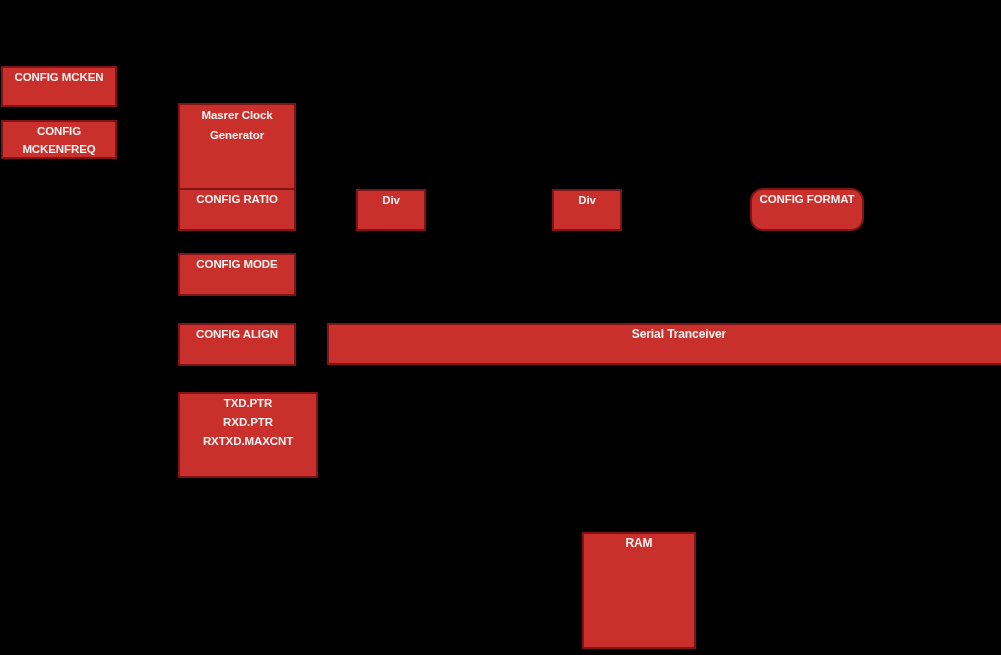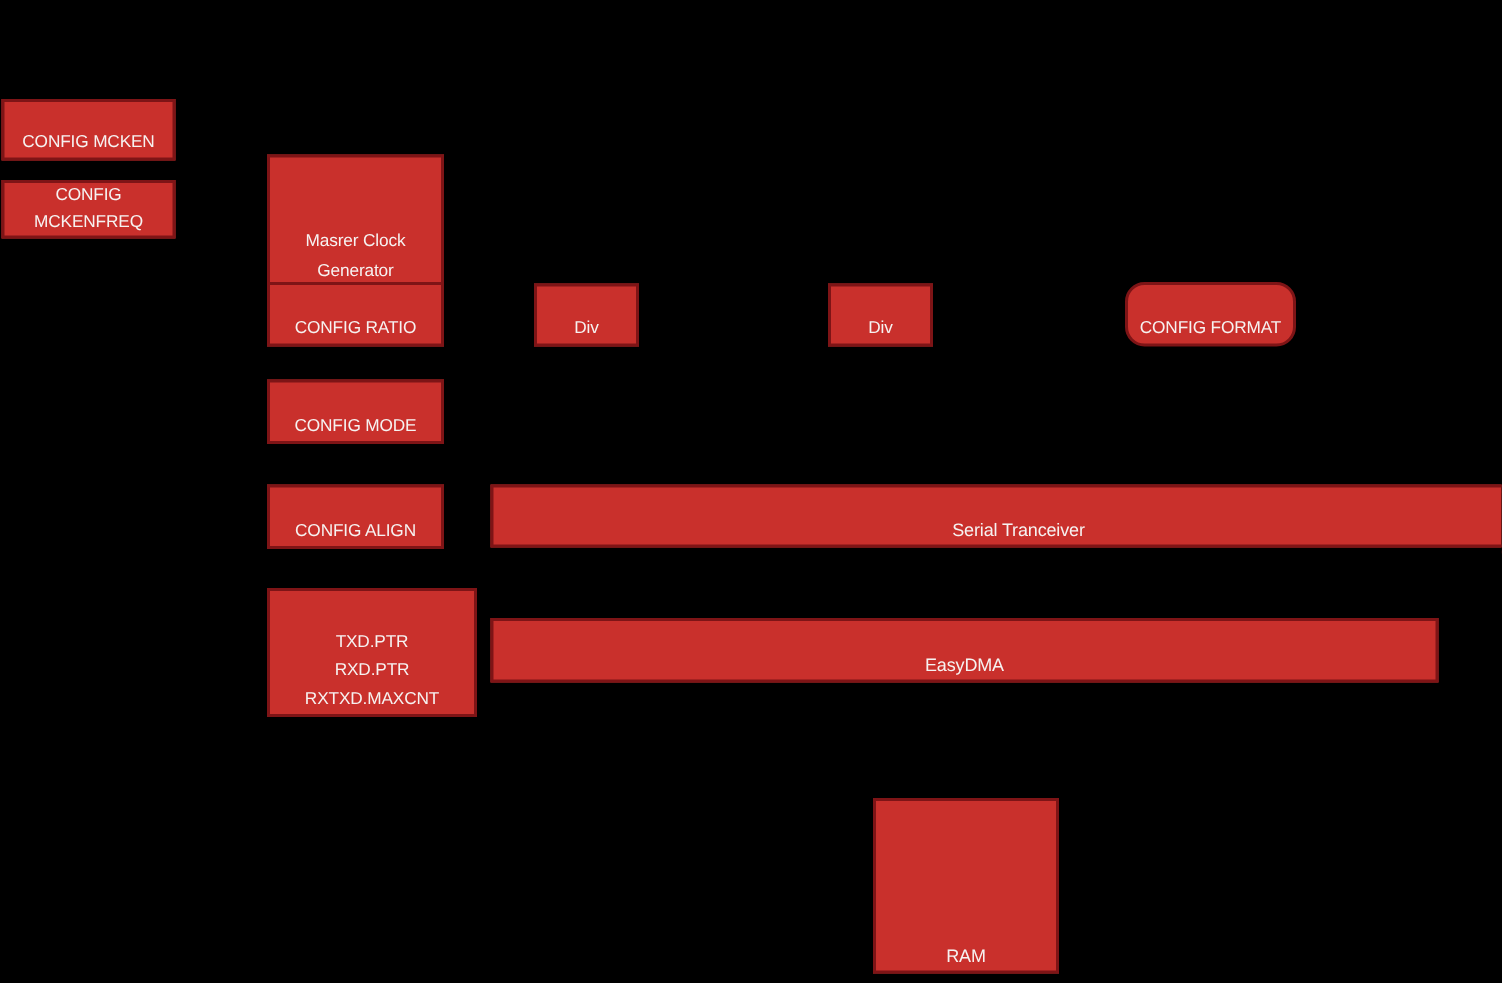--- a/index.html
+++ b/index.html
@@ -21,24 +21,24 @@
   }
   .block {
     position: absolute;
     box-sizing: border-box;
     background: var(--box-fill, #C9302C);
     border: 2px solid var(--box-border, #7E1416);
     color: var(--label-color, #F6F2F1);
     display: flex;
     flex-direction: column;
     align-items: center;
-    justify-content: flex-end;
+    justify-content: flex-start;
     text-align: center;
     font-size: 11.5px;
-    font-weight: 400;
+    font-weight: 700;
     letter-spacing: -0.1px;
     line-height: 19px;
   }
   
   .block::after {
     content: "";
     position: absolute;
     inset: -2px;
     transform: translate(4px, 4px);
     border: 2px solid var(--box-border, #7E1416);
@@ -53,21 +53,21 @@
   .b-master-clock        { left: 178px; top: 71px;  width: 118px; height: 90px; line-height: 20px; margin-top: 32px; }
   .b-config-ratio        { left: 178px; top: 188px; width: 118px; height: 43px; }
   .b-div-left            { left: 356px; top: 189px; width: 70px;  height: 42px; }
   .b-div-right           { left: 552px; top: 189px; width: 70px;  height: 42px; }
   .b-config-format       { left: 750px; top: 188px; width: 114px; height: 43px; border-radius: 13px; }
   .b-config-mode         { left: 178px; top: 253px; width: 118px; height: 43px; }
   .b-config-align        { left: 178px; top: 323px; width: 118px; height: 43px; }
   .b-serial-tranceiver   { left: 327px; top: 323px; width: 704px; height: 42px; font-size: 12px; }
   .b-dma-registers       { left: 178px; top: 392px; width: 140px; height: 86px; line-height: 19px; }
   .b-easydma             { left: 327px; top: 412px; width: 632px; height: 43px; font-size: 12px; }
-  .b-ram                 { left: 582px; top: 532px; width: 124px; height: 117px; font-size: 12px; }
+  .b-ram                 { left: 582px; top: 532px; width: 114px; height: 117px; font-size: 12px; }
 </style>
 </head>
 <body>
 
 <div class="diagram">
 
   <div class="block b-config-mcken">
     <span class="lbl">CONFIG MCKEN</span>
   </div>
 
@@ -108,21 +108,18 @@
   <div class="block b-serial-tranceiver">
     <span class="lbl">Serial Tranceiver</span>
   </div>
 
   <div class="block b-dma-registers">
     <span class="lbl">TXD.PTR</span>
     <span class="lbl">RXD.PTR</span>
     <span class="lbl">RXTXD.MAXCNT</span>
   </div>
 
-  <div class="block b-easydma">
-    <span class="lbl">EasyDMA</span>
-  </div>
 
   <div class="block b-ram">
     <span class="lbl">RAM</span>
   </div>
 
 </div>
 
 </body></html>

